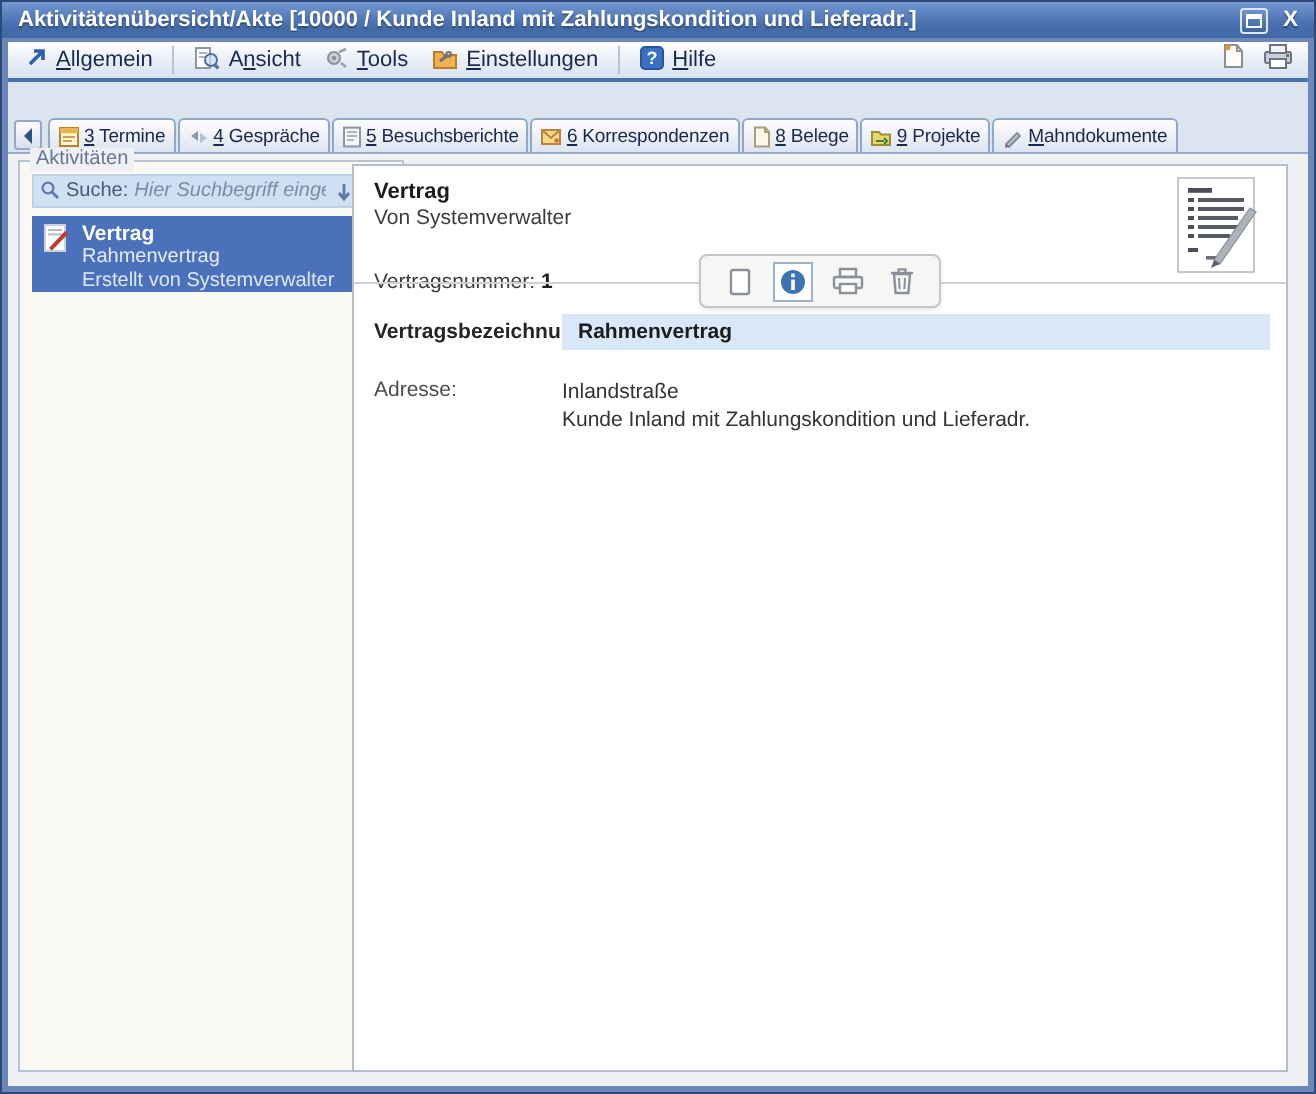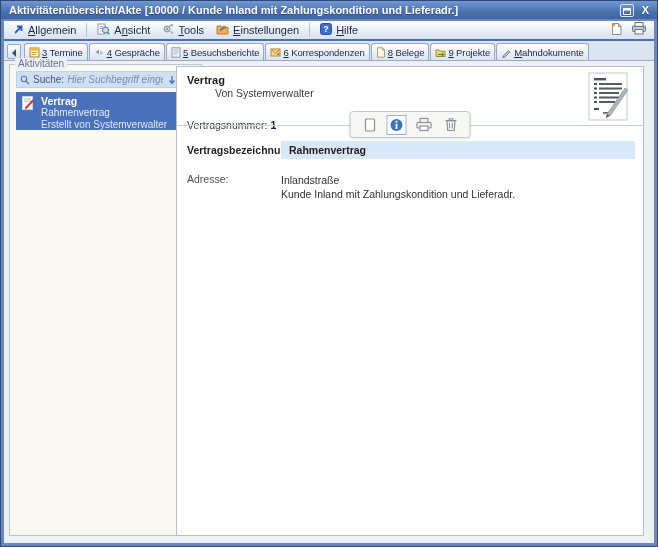--- a/index.html
+++ b/index.html
@@ -18,21 +18,21 @@
 
   
   .menubar { height:20px; background:linear-gradient(#ffffff,#e7edf6 55%,#d9e2f0); border-bottom:2px solid #4a70ad; display:flex; align-items:center; padding:0 4px; gap:2px; flex:0 0 auto; }
   .menu-item { display:flex; align-items:center; gap:4px; padding:1px 5px; font-size:11px; color:#17294d; cursor:pointer; border-radius:2px; white-space:nowrap; }
   .menu-sep { width:1px; height:14px; background:#b7c2d4; margin:0 3px; }
   .menu-spacer { flex:1; }
   .menu-iconbtn { padding:1px 3px; cursor:pointer; display:flex; align-items:center; }
   .mnk { text-decoration:underline; }
 
   
-  .tabbar { height:20px; background:#dce4f0; border-bottom:1px solid #96aacb; display:flex; align-items:flex-end; padding:0 0 0 3px; flex:0 0 auto; overflow:hidden; }
+  .tabbar { height:36px; background:#dce4f0; border-bottom:1px solid #96aacb; display:flex; align-items:flex-end; padding:0 0 0 3px; flex:0 0 auto; overflow:hidden; }
   .tabscroll { width:14px; height:15px; margin:0 3px 1px 0; background:linear-gradient(#fdfdfe,#d9e1ee); border:1px solid #93a7c7; border-radius:2px; display:flex; align-items:center; justify-content:center; cursor:pointer; flex:0 0 auto; }
   .tab { display:flex; align-items:center; gap:2px; height:17px; padding:0 4px; margin-right:1px; font-size:9.5px; letter-spacing:-0.1px; color:#17294d; background:linear-gradient(#fdfdfe,#dce4f0); border:1px solid #93a7c7; border-bottom:none; border-radius:3px 3px 0 0; cursor:pointer; white-space:nowrap; }
   .tab svg { flex:0 0 auto; }
 
   
   .content { flex:1; position:relative; background:#eef0f4; min-height:0; }
 
   
   .groupbox { position:absolute; left:5px; top:3px; width:193px; bottom:7px; border:1px solid #bac3d2; background:#faf8f2; }
   .legend { position:absolute; top:-7px; left:5px; font-size:10px; color:#657596; background:#eef0f4; padding:0 3px; line-height:12px; }
@@ -43,21 +43,21 @@
   .sb-arrow { width:11px; height:13px; display:flex; align-items:center; justify-content:center; cursor:pointer; flex:0 0 auto; }
   .activity-item { position:absolute; left:6px; right:6px; top:27px; height:38px; background:#4a71ba; color:#fff; padding:3px 5px; display:flex; gap:6px; cursor:pointer; }
   .ai-text { display:flex; flex-direction:column; }
   .ai-title { font-size:10.5px; font-weight:bold; line-height:12px; }
   .ai-sub { font-size:10px; color:#e6edf9; line-height:12px; }
   .ai-meta { font-size:10px; color:#dde7f6; line-height:12px; }
 
   
   .card { position:absolute; left:172px; top:5px; right:10px; bottom:7px; background:#fff; border:1px solid #b6bcc8; }
   .card-title { position:absolute; left:10px; top:7px; font-size:11px; font-weight:bold; color:#1c1c1c; }
-  .card-author { position:absolute; left:10px; top:20px; font-size:10.5px; color:#3c3c3c;margin-left:28px; }
+  .card-author { position:absolute; left:10px; top:20px; font-size:10.5px; color:#3c3c3c; }
   .card-created { position:absolute; left:10px; top:32px; font-size:10.5px; color:#9aa0a8; }
   .card-number { position:absolute; left:10px; top:52px; font-size:10.5px; color:#3c3c3c; }
   .card-number b { font-weight:bold; color:#1c1c1c; }
   .doc-art { position:absolute; right:12px; top:5px; width:44px; height:50px; }
   .divider { position:absolute; left:0; right:0; top:58px; height:1px; background:#ccd1d9; }
   .floatbar { position:absolute; top:44px; left:50%; transform:translateX(-50%); height:27px; background:#f6f6f4; border:1px solid #c6c6c2; border-radius:4px; display:flex; align-items:center; gap:7px; padding:0 9px; box-shadow:0 1px 2px rgba(0,0,0,.10); z-index:3; }
   .fb-btn { width:20px; height:20px; display:flex; align-items:center; justify-content:center; cursor:pointer; border:1px solid transparent; }
   .fb-btn.selected { border:1px solid #9db0cc; background:#fff; }
   .field-label { position:absolute; left:10px; top:77px; font-size:10.5px; font-weight:bold; color:#242424; }
   .value-bar { position:absolute; left:104px; right:8px; top:74px; height:18px; background:#d9e8f8; display:flex; align-items:center; padding-left:8px; font-size:10.5px; font-weight:bold; color:#1c1c1c; }

